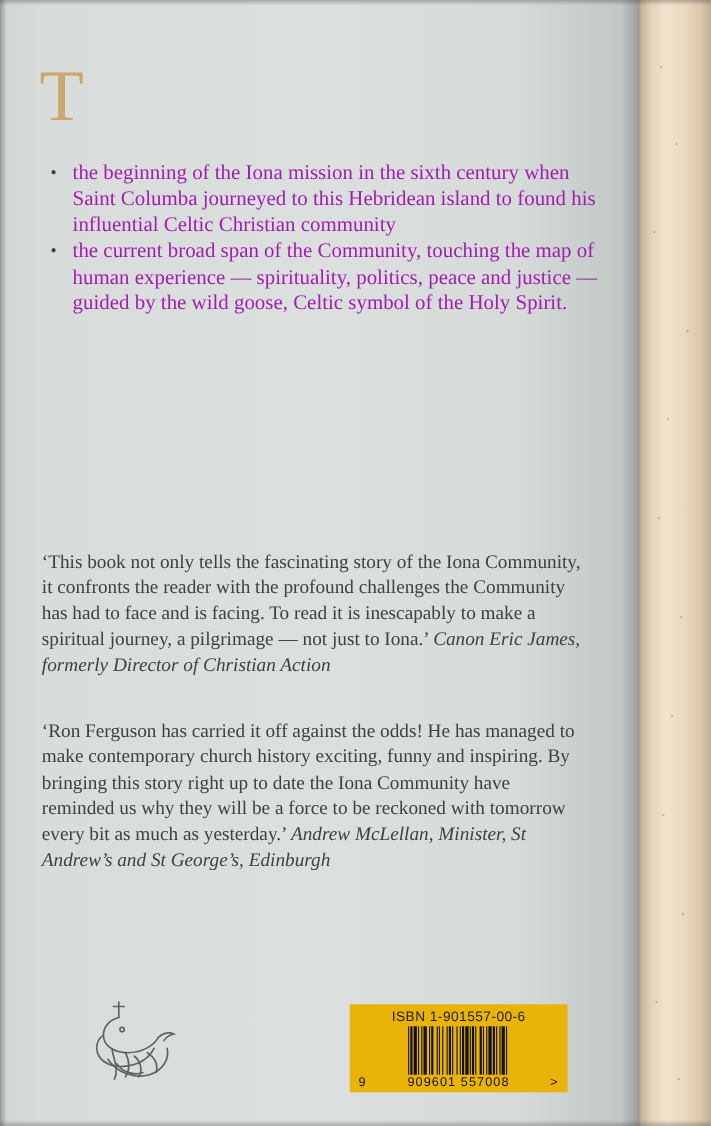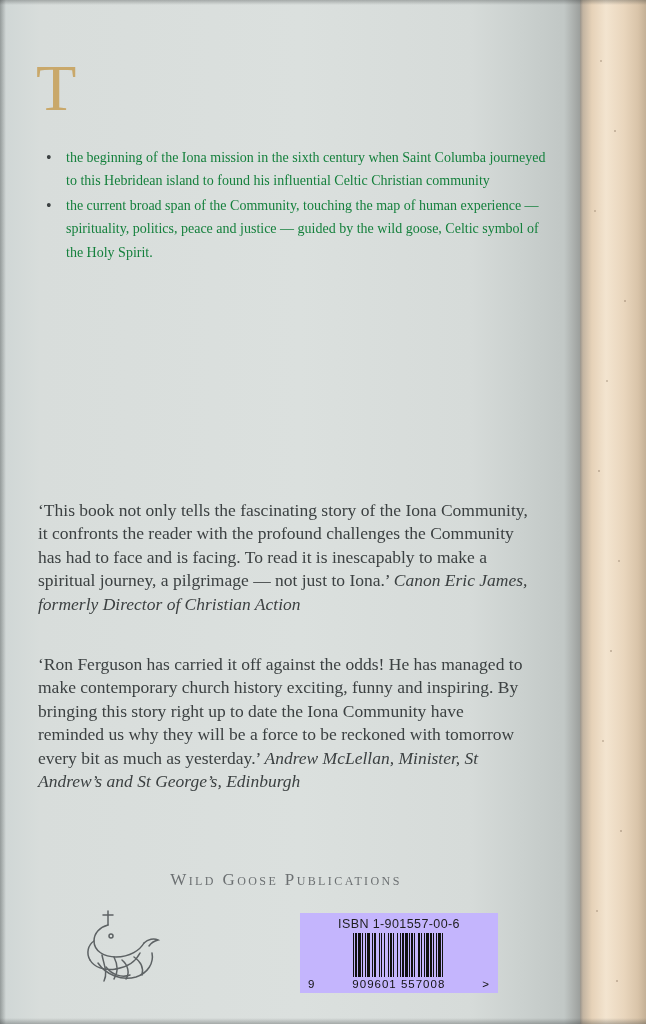--- a/index.html
+++ b/index.html
@@ -94,23 +94,23 @@
     margin-left: -2px;
   }
 
   ul.bullets {
     position: absolute;
     left: 40px;
     top: 146px;
     width: 492px;
     margin: 0;
     padding: 0 0 0 26px;
-    font-size: 14px;
+    font-size: 19px;
     line-height: 23.4px;
-    color: #15803d;
+    color: #a21caf;
     list-style: none;
   }
   ul.bullets li {
     margin-bottom: 1px;
     position: relative;
   }
   ul.bullets li::before {
     content: "\2022";
     position: absolute;
     left: -20px;
@@ -150,24 +150,24 @@
     position: absolute;
     left: 78px;
     top: 905px;
     width: 96px;
     height: 86px;
   }
 
   
   .barcode-box {
     position: absolute;
-    left: 300px;
+    left: 318px;
     top: 913px;
     width: 186px;
-    background: #c4b5fd;
+    background: #eab308;
     padding: 4px 6px 3px 6px;
     text-align: center;
   }
   .isbn-text {
     font-size: 12.5px;
     letter-spacing: 0.4px;
     color: #1e1e1e;
     font-family: "Liberation Sans", sans-serif;
     margin-bottom: 2px;
   }
@@ -229,21 +229,20 @@
 
 
     <div class="para p-quote1">
       <span>‘This book not only tells the fascinating story of the Iona Community, it confronts the reader with the profound challenges the Community has had to face and is facing. To read it is inescapably to make a spiritual journey, a pilgrimage — not just to Iona.’ </span><span class="italic">Canon Eric James, formerly Director of Christian Action</span>
     </div>
 
     <div class="para p-quote2">
       <span>‘Ron Ferguson has carried it off against the odds! He has managed to make contemporary church history exciting, funny and inspiring. By bringing this story right up to date the Iona Community have reminded us why they will be a force to be reckoned with tomorrow every bit as much as yesterday.’ </span><span class="italic">Andrew McLellan, Minister, St Andrew’s and St George’s, Edinburgh</span>
     </div>
 
-    <div class="publisher">Wild Goose Publications</div>
 
     <div class="logo">
       <svg width="96" height="86" viewBox="0 0 96 86" xmlns="http://www.w3.org/2000/svg">
         <g fill="none" stroke="#5d6264" stroke-width="1.5" stroke-linecap="round">
           <path d="M30 6 L30 20"></path>
           <path d="M25 10 L35 10"></path>
           <path d="M30 20 C22 22 16 28 16 36 C16 46 26 52 38 52 C52 52 62 45 66 38"></path>
           <path d="M66 38 C70 34 76 33 80 35 C76 36 73 38 71 41"></path>
           <path d="M16 36 C10 40 8 48 12 55"></path>
           <path d="M12 55 C16 62 26 66 38 64"></path>

